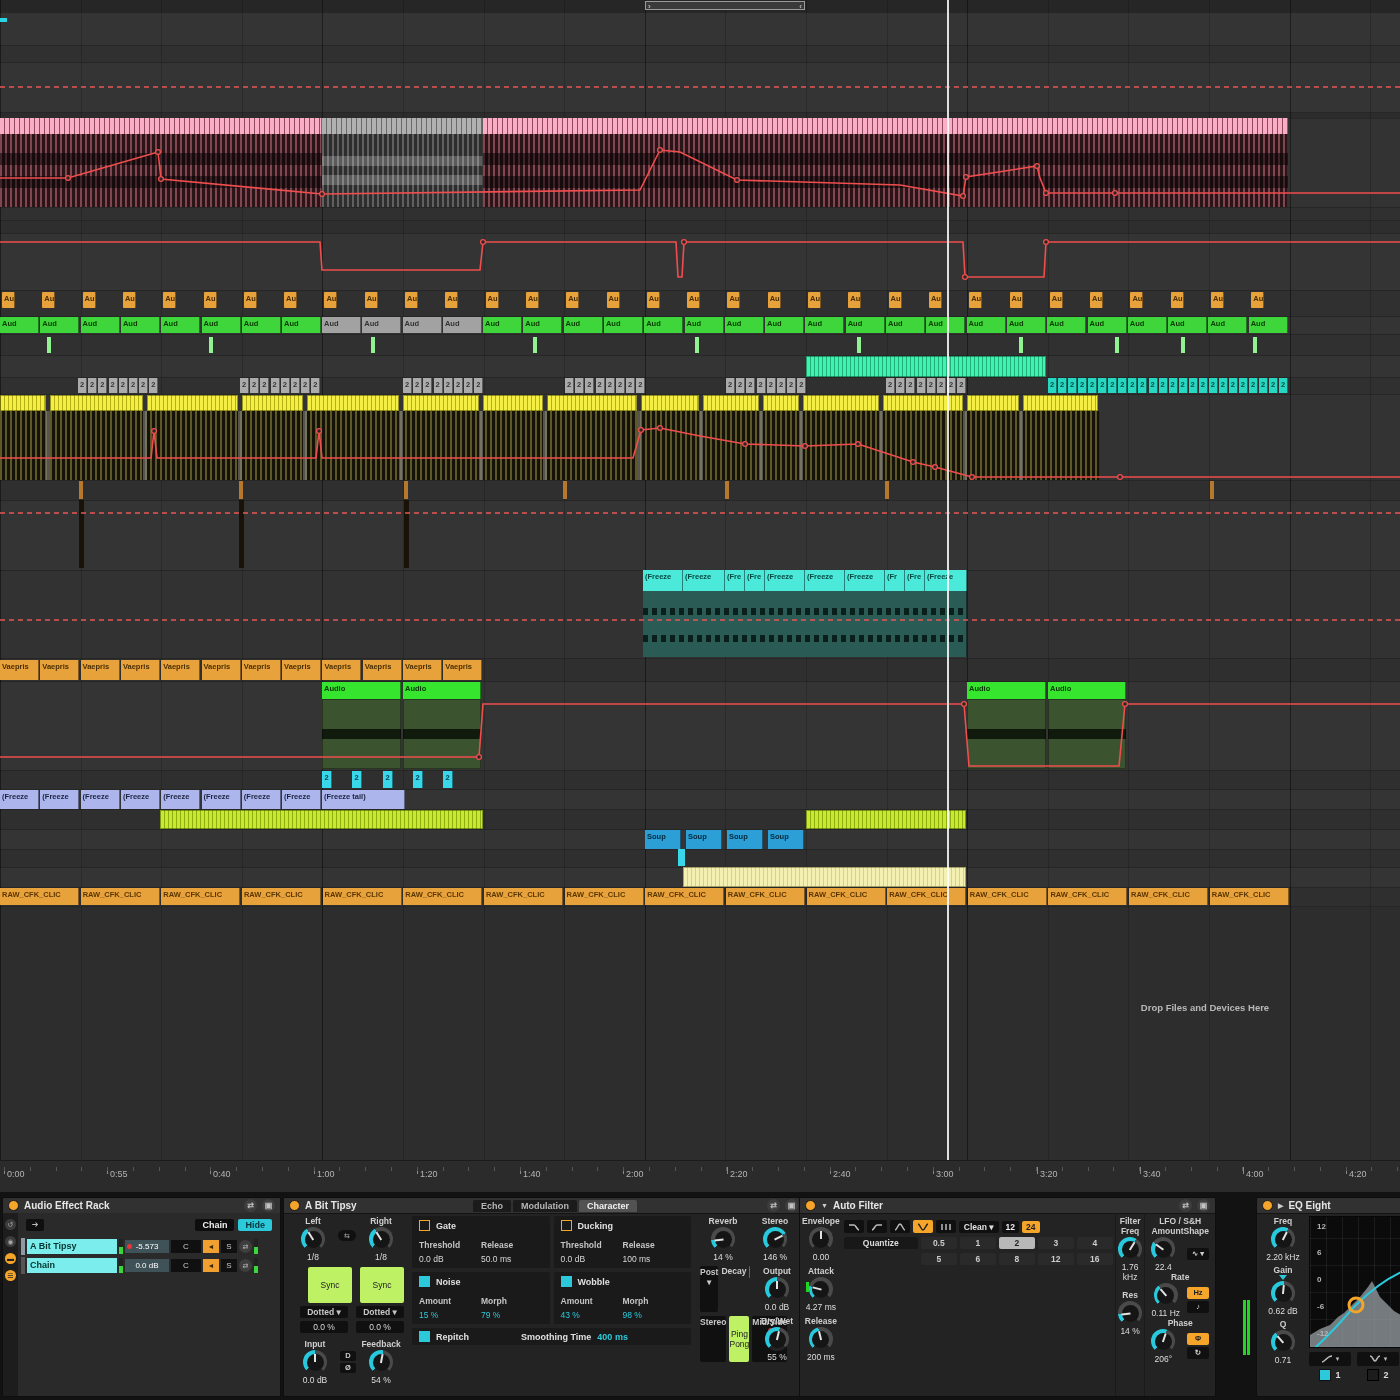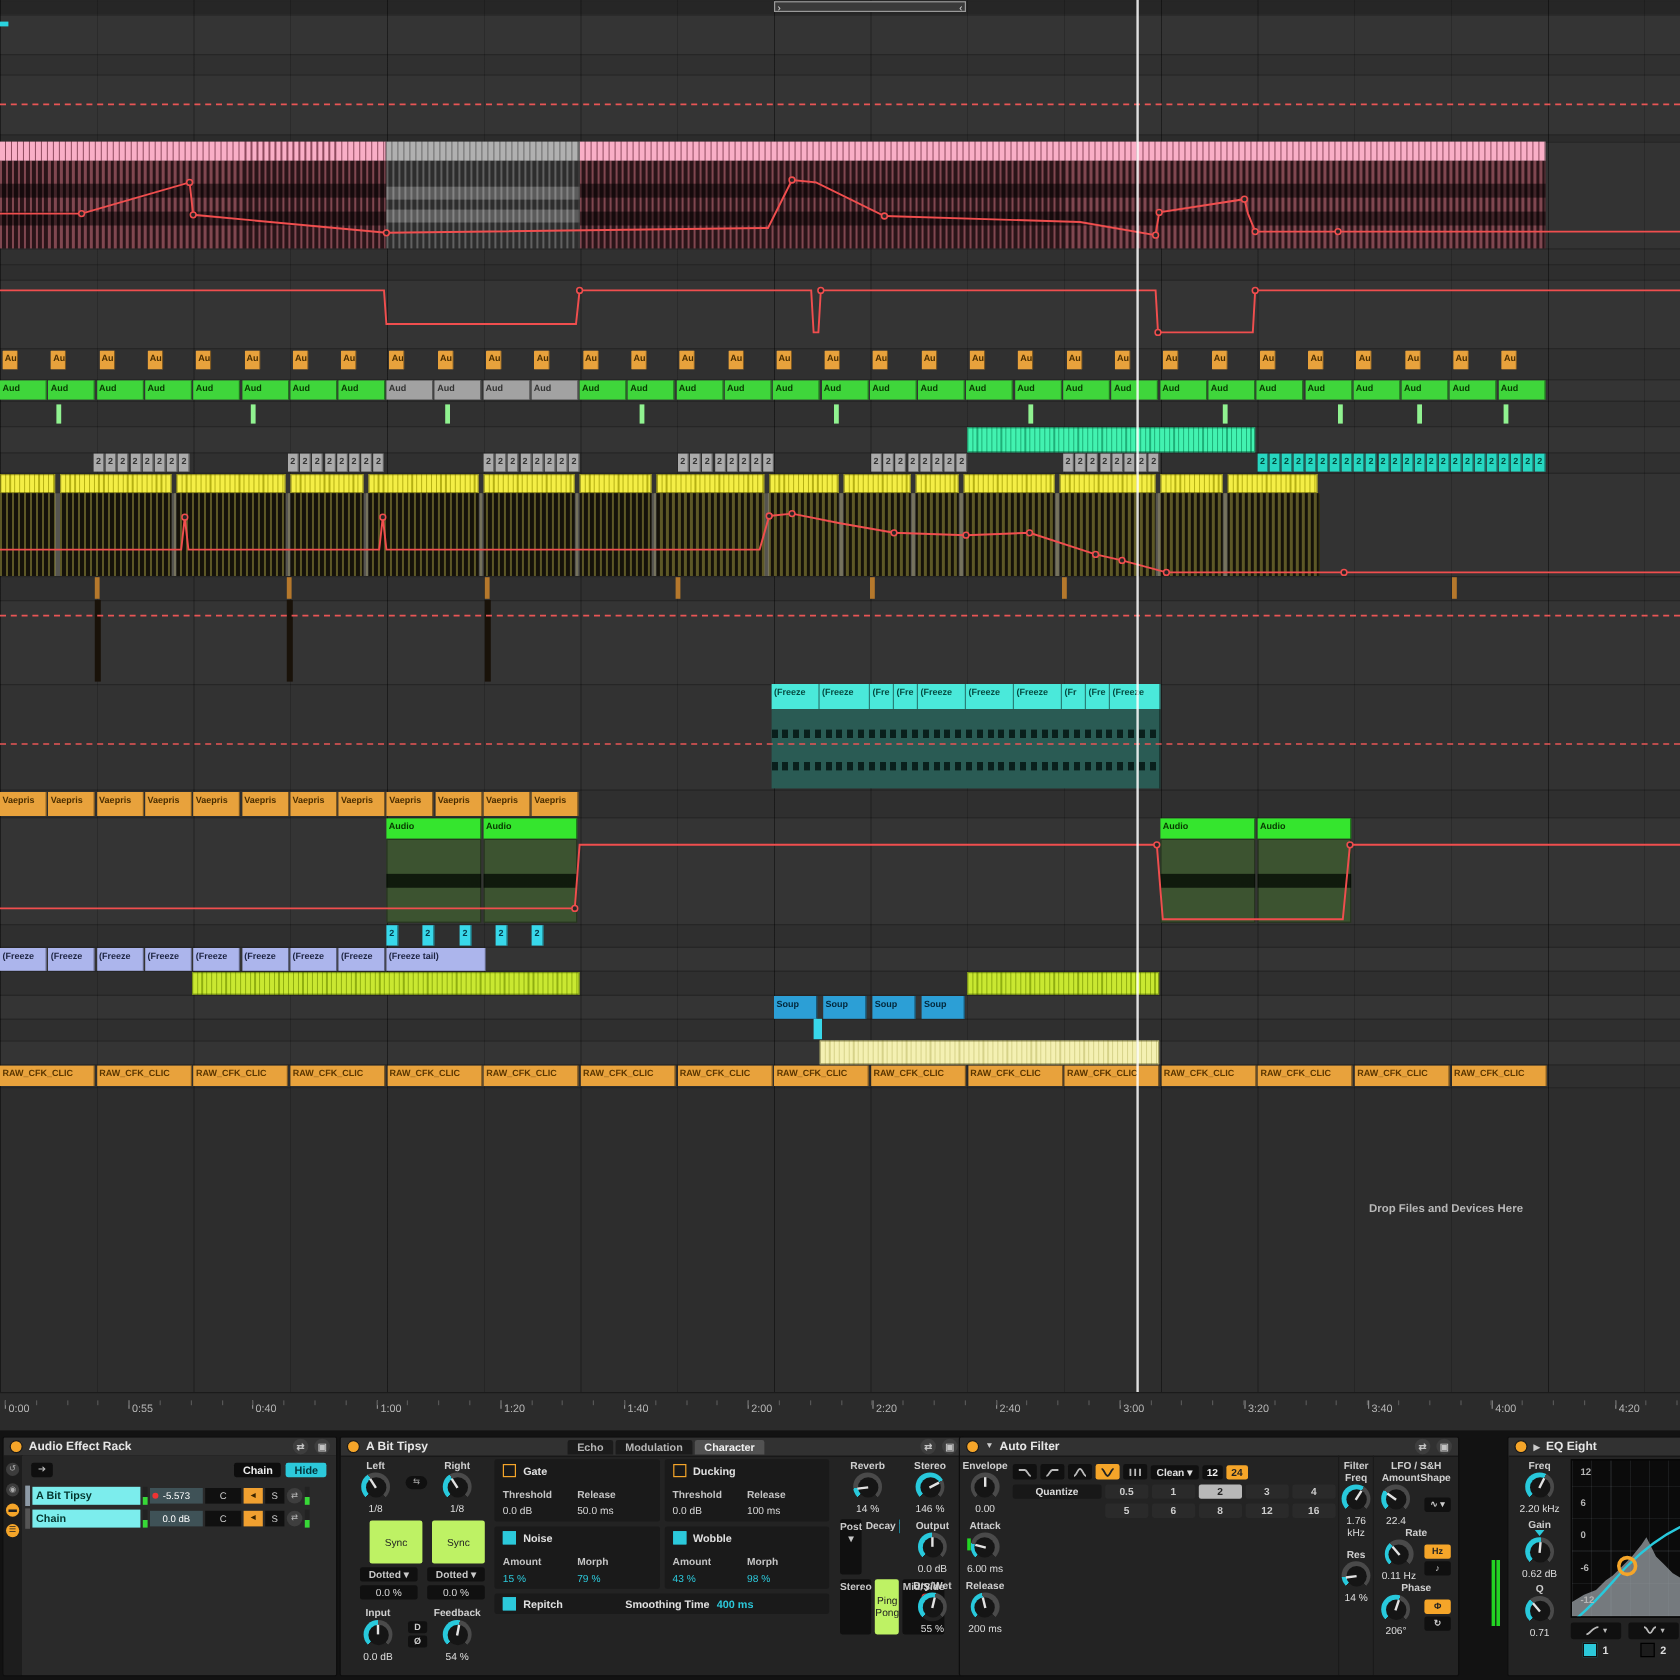--- a/index.html
+++ b/index.html
@@ -833,21 +833,21 @@
         <div class="acol1">
           <div class="lb">Envelope</div>
           <div class="kn" style="--a: 0deg; --p: 0deg;">
               <i class="ptr"></i>
             </div>
           <div class="vl">0.00</div>
           <div class="lb" style="margin-top:4px">Attack</div>
           <div class="kn" style="--a: 59.4deg; --p: -75.6deg;">
               <i class="ptr"></i>
             </div>
-          <div class="vl">6.00 ms</div>
+          <div class="vl">4.27 ms</div>
           <div class="lb" style="margin-top:4px">Release</div>
           <div class="kn" style="--a: 121.5deg; --p: -13.5deg;">
               <i class="ptr"></i>
             </div>
           <div class="vl">200 ms</div>
         </div>
         <div class="adisp">
           <div class="fbrow">
             <span class="fbtn">
                 <svg width="12" height="8">

